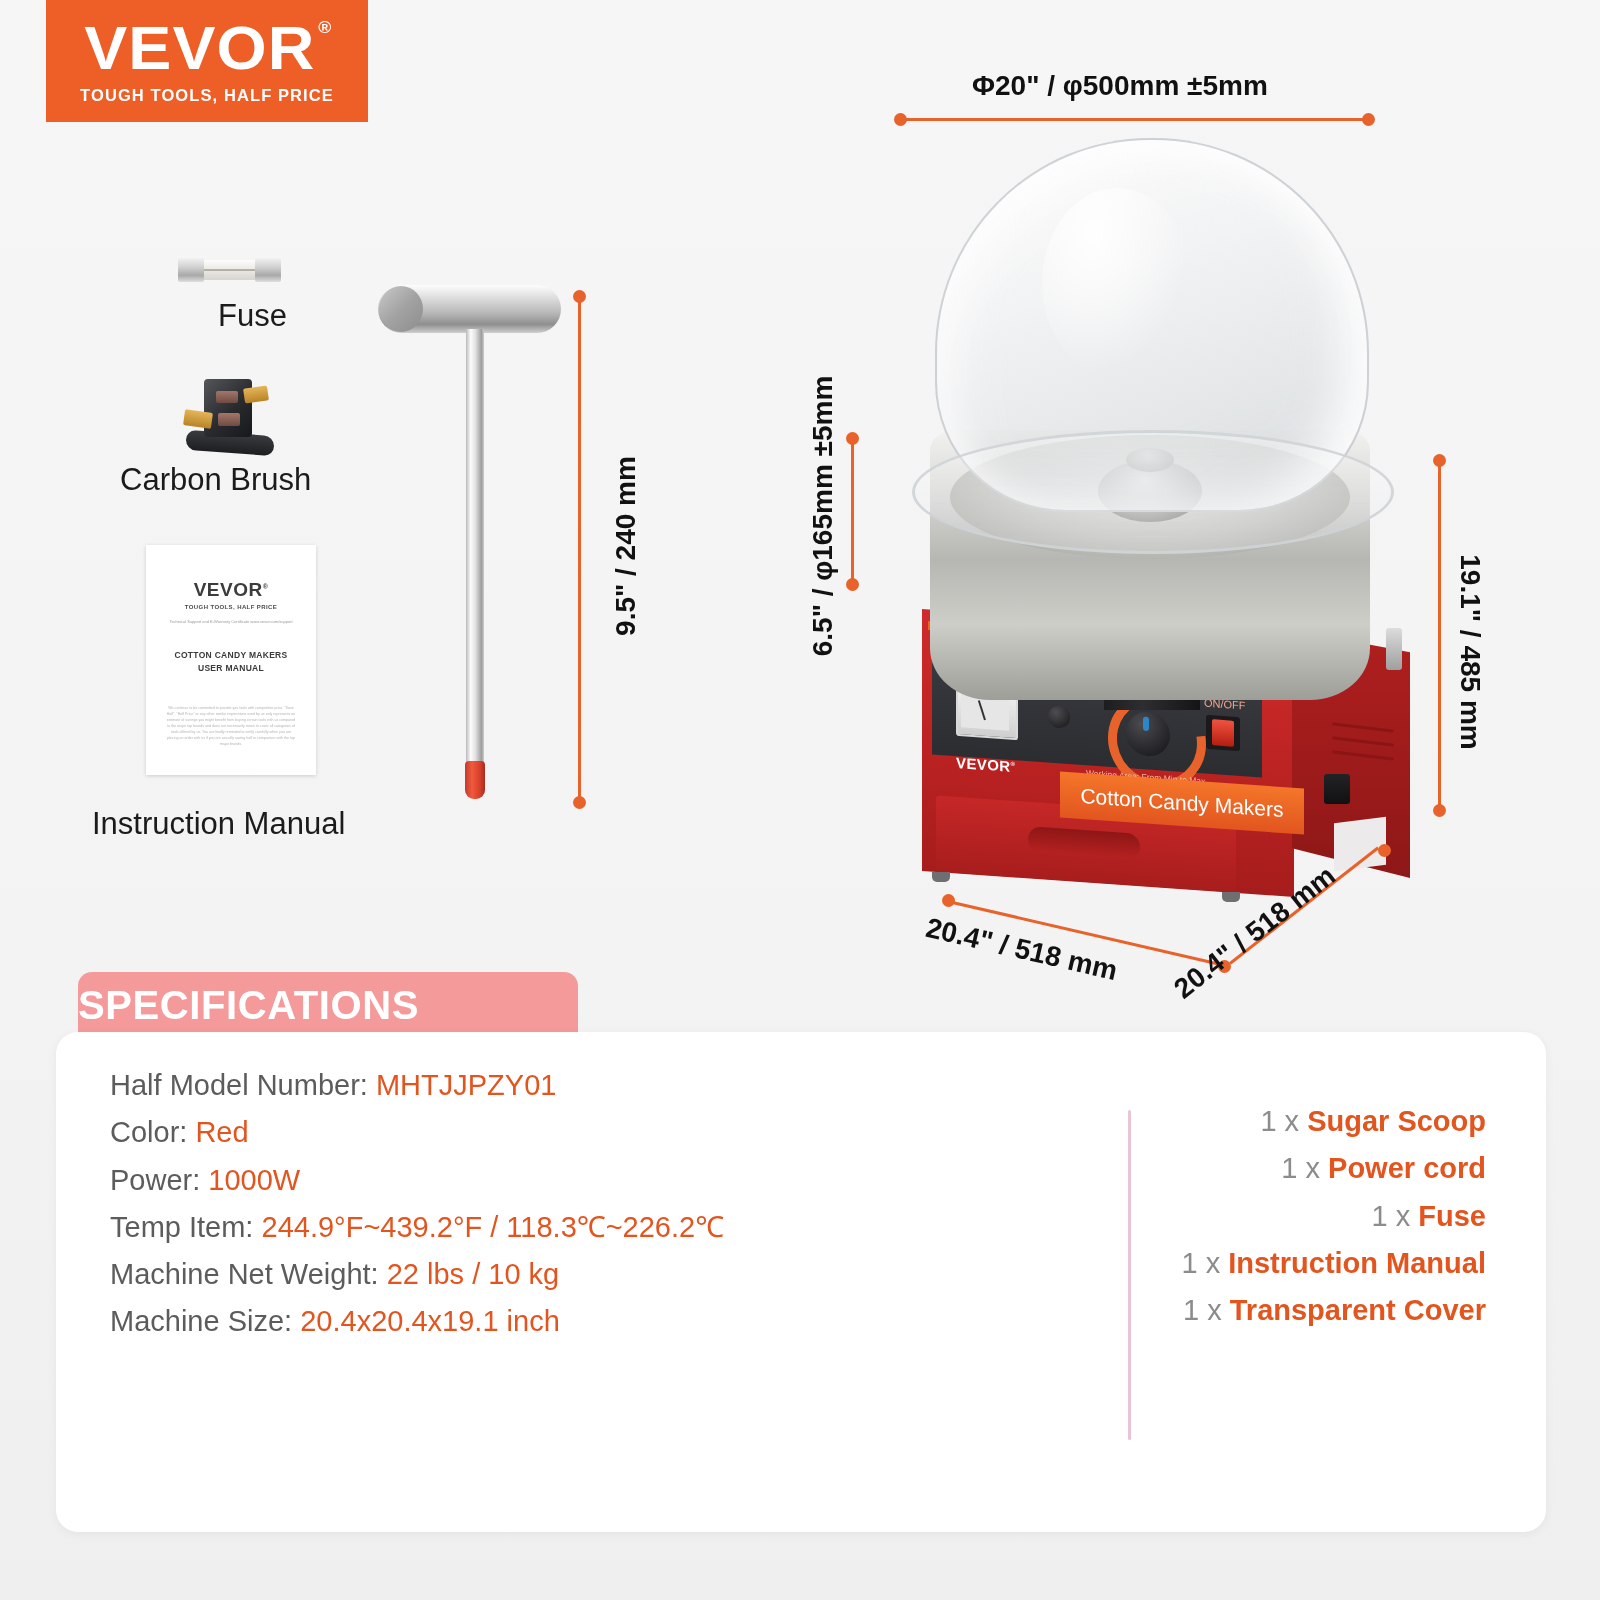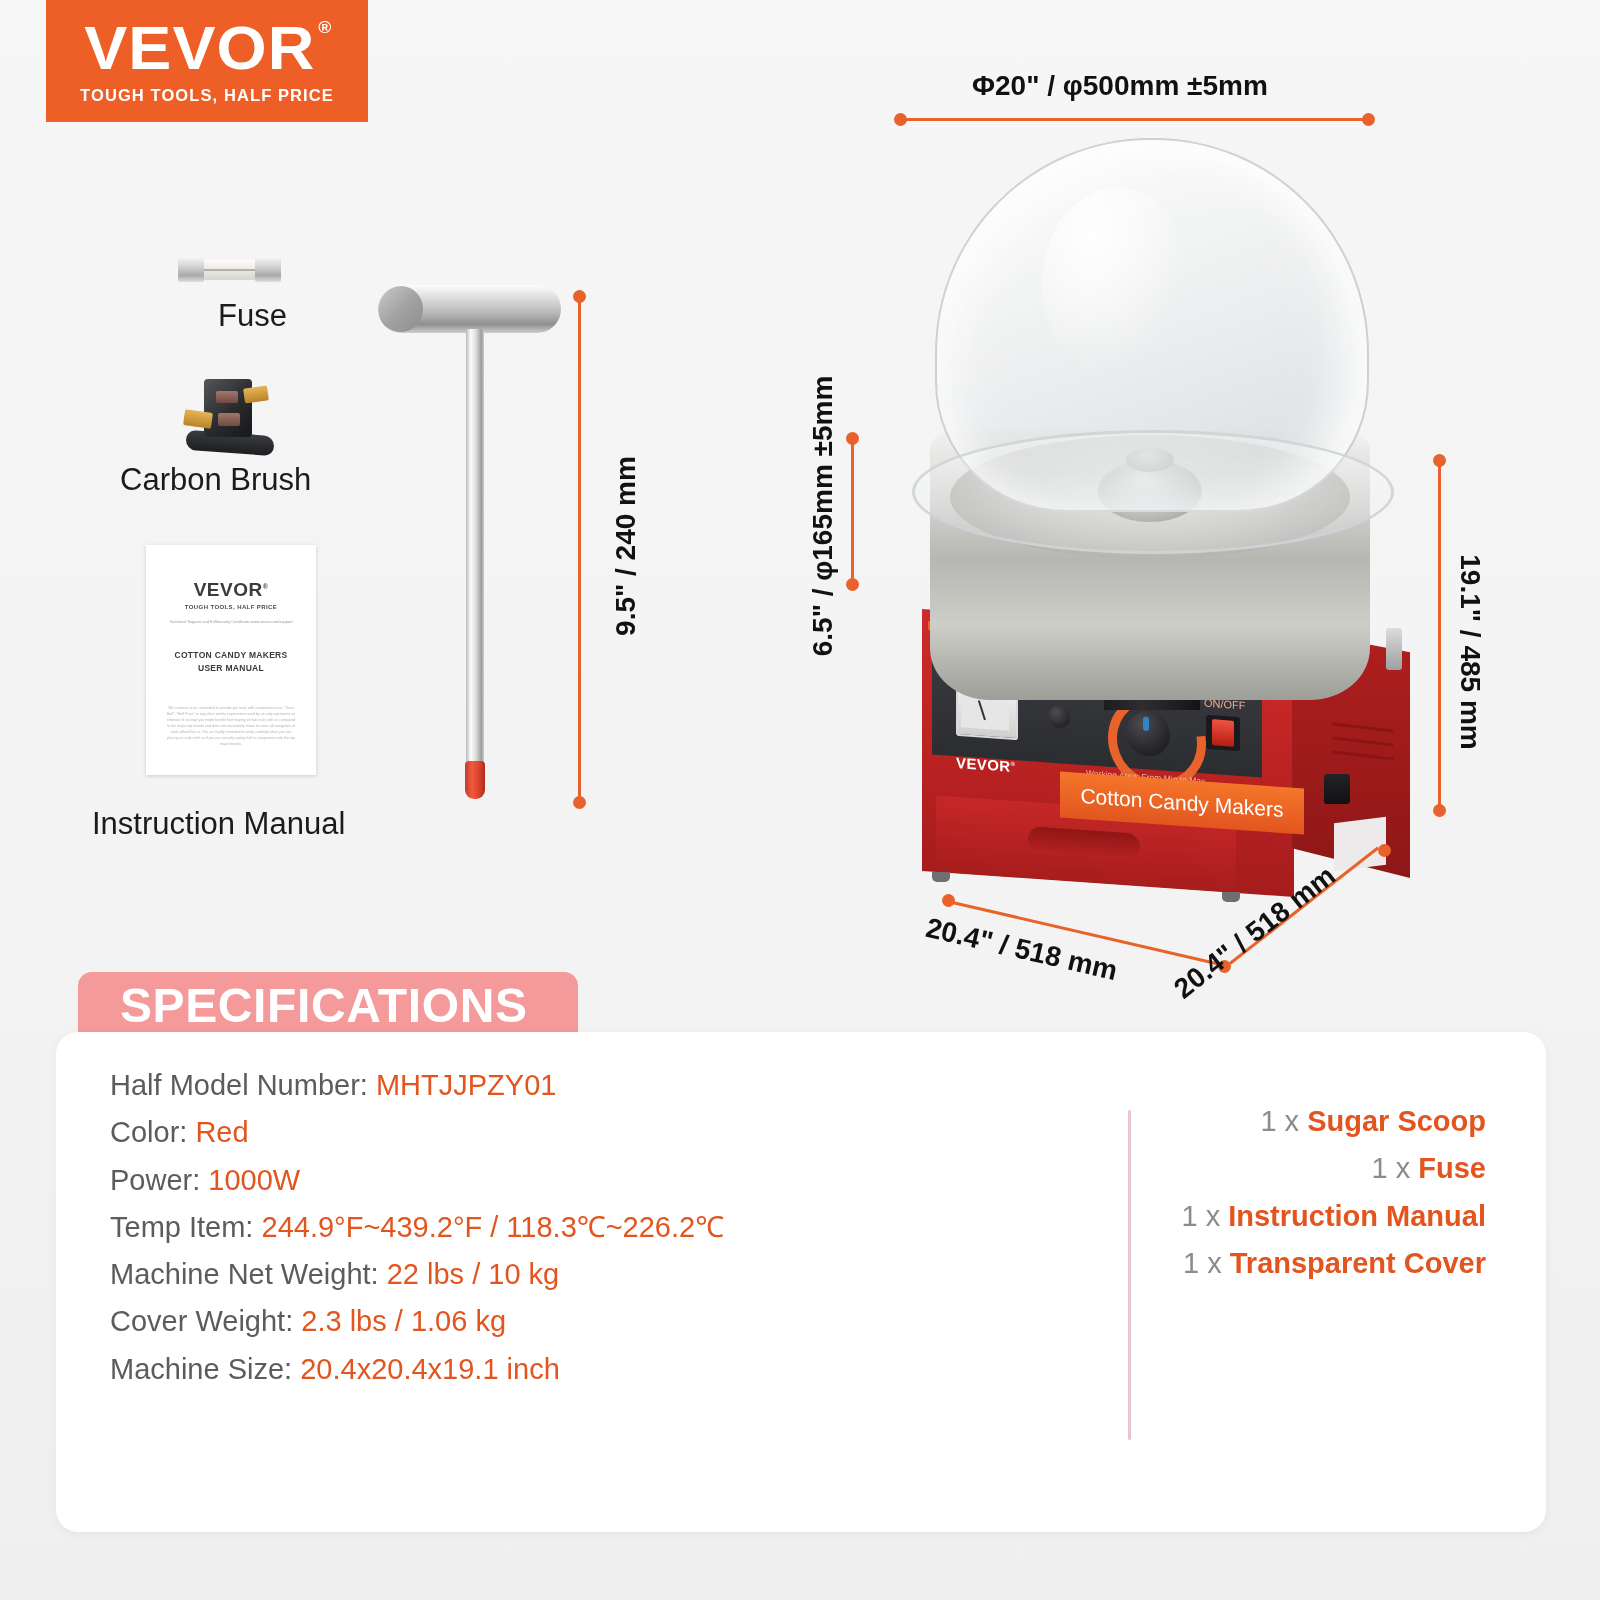--- a/index.html
+++ b/index.html
@@ -139,21 +139,21 @@
     background:linear-gradient(180deg,#dcdcdc,#9f9f9f);}
   .vent{position:absolute;height:3px;background:#8b1515;border-radius:2px;}
   .socket{position:absolute;left:444px;top:644px;width:26px;height:30px;border-radius:3px;
     background:linear-gradient(180deg,#232326,#111113);}
   .sticker{position:absolute;left:454px;top:690px;width:52px;height:48px;background:#eceaea;transform:skewY(-7deg);}
   .foot{position:absolute;width:18px;height:10px;border-radius:0 0 5px 5px;background:#6f6f72;}
 
   
   .spec-tab{position:absolute;left:78px;top:972px;width:500px;height:66px;
     background:#F59A9A;border-radius:14px 14px 0 0;display:flex;align-items:center;}
-  .spec-tab span{color:#fff;font-size:48px;font-weight:bold;letter-spacing:.6px;margin-left:42px;}
+  .spec-tab span{color:#fff;font-size:40px;font-weight:bold;letter-spacing:.6px;}
   .spec-card{position:absolute;left:56px;top:1032px;width:1490px;height:500px;
     background:#fff;border-radius:22px;box-shadow:0 2px 10px rgba(0,0,0,.05);}
   .spec-list{position:absolute;left:110px;top:1062px;width:820px;}
   .spec-row{font-size:29px;color:#5c5c5c;line-height:1.63;white-space:nowrap;}
   .spec-row b{color:#E2551F;font-weight:normal;}
   .spec-cont{font-size:29px;color:#E2551F;font-weight:bold;margin-left:196px;line-height:1.63;}
   .divider{position:absolute;left:1128px;top:1110px;width:3px;height:330px;background:#E9C4D2;border-radius:2px;}
   .pkg{position:absolute;left:1066px;top:1098px;width:420px;text-align:right;}
   .pkg-row{font-size:29px;line-height:1.63;color:#8c8c8c;white-space:nowrap;}
   .pkg-row b{color:#E2551F;font-weight:bold;}
@@ -284,26 +284,26 @@
     <span>SPECIFICATIONS</span>
   </div>
   <div class="spec-card"></div>
 
   <div class="spec-list">
     <div class="spec-row"><span>Half Model Number: </span><b>MHTJJPZY01</b></div>
     <div class="spec-row"><span>Color: </span><b>Red</b></div>
     <div class="spec-row"><span>Power: </span><b>1000W</b></div>
     <div class="spec-row"><span>Temp Item: </span><b>244.9°F~439.2°F / 118.3℃~226.2℃</b></div>
     <div class="spec-row"><span>Machine Net Weight: </span><b>22 lbs / 10 kg</b></div>
-    <div class="spec-row"><span>Cover Weight: </span><b>2.3 lbs / 1.06 kg</b></div>
     <div class="spec-row"><span>Machine Size: </span><b>20.4x20.4x19.1 inch</b></div>
   </div>
 
   <div class="divider"></div>
 
   <div class="pkg">
     <div class="pkg-row"><span>1 x </span><b>Sugar Scoop</b></div>
+    <div class="pkg-row"><span>1 x </span><b>Power cord</b></div>
     <div class="pkg-row"><span>1 x </span><b>Fuse</b></div>
     <div class="pkg-row"><span>1 x </span><b>Instruction Manual</b></div>
     <div class="pkg-row"><span>1 x </span><b>Transparent Cover</b></div>
   </div>
 
 </div>
 
 </body></html>

